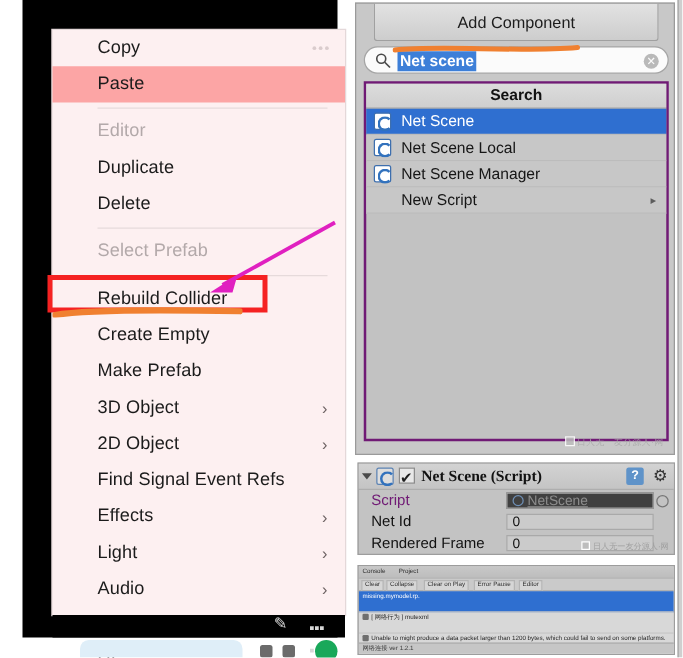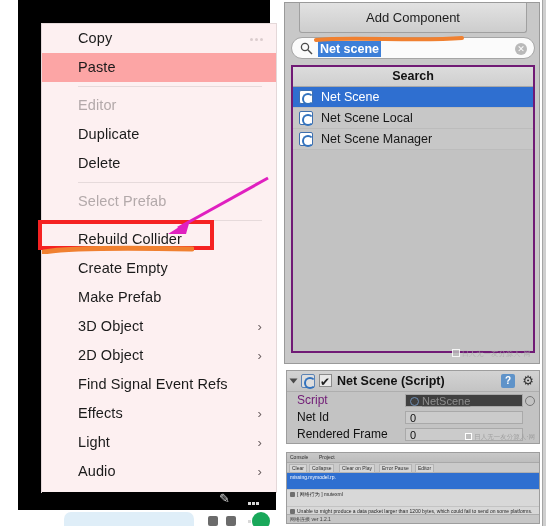--- a/index.html
+++ b/index.html
@@ -349,20 +349,21 @@
     left: 0px; top: -3px;
     font-size: 12px;
     color: #1d1d1d;
   }
   #comp-title {
     position: absolute;
     left: 50px; top: 0;
     font-size: 12.5px;
     font-weight: bold;
     color: #121212;
+    font-family: Liberation Serif, serif;
   }
   #comp-help-icon {
     position: absolute;
     right: 24px; top: 3px;
     width: 14px; height: 14px;
     background: #5f93c9;
     border-radius: 2px;
     color: #fff;
     font-size: 10px;
     font-weight: bold;
@@ -613,20 +614,24 @@
         <span>Net Scene</span>
       </div>
       <div class="result-row">
         <span class="cs-icon"></span>
         <span>Net Scene Local</span>
       </div>
       <div class="result-row">
         <span class="cs-icon"></span>
         <span>Net Scene Manager</span>
       </div>
+      <div class="result-row">
+        <span>New Script</span>
+        <span class="submenu-arrow">▸</span>
+      </div>
     </div>
 
     <div id="popup-watermark">
       <span class="wm-sq"></span><span>日人无一友分源人·网</span>
     </div>
   </div>
 
   <div id="inspector-block">
     <div id="component-header">
       <span id="foldout-icon"></span>

